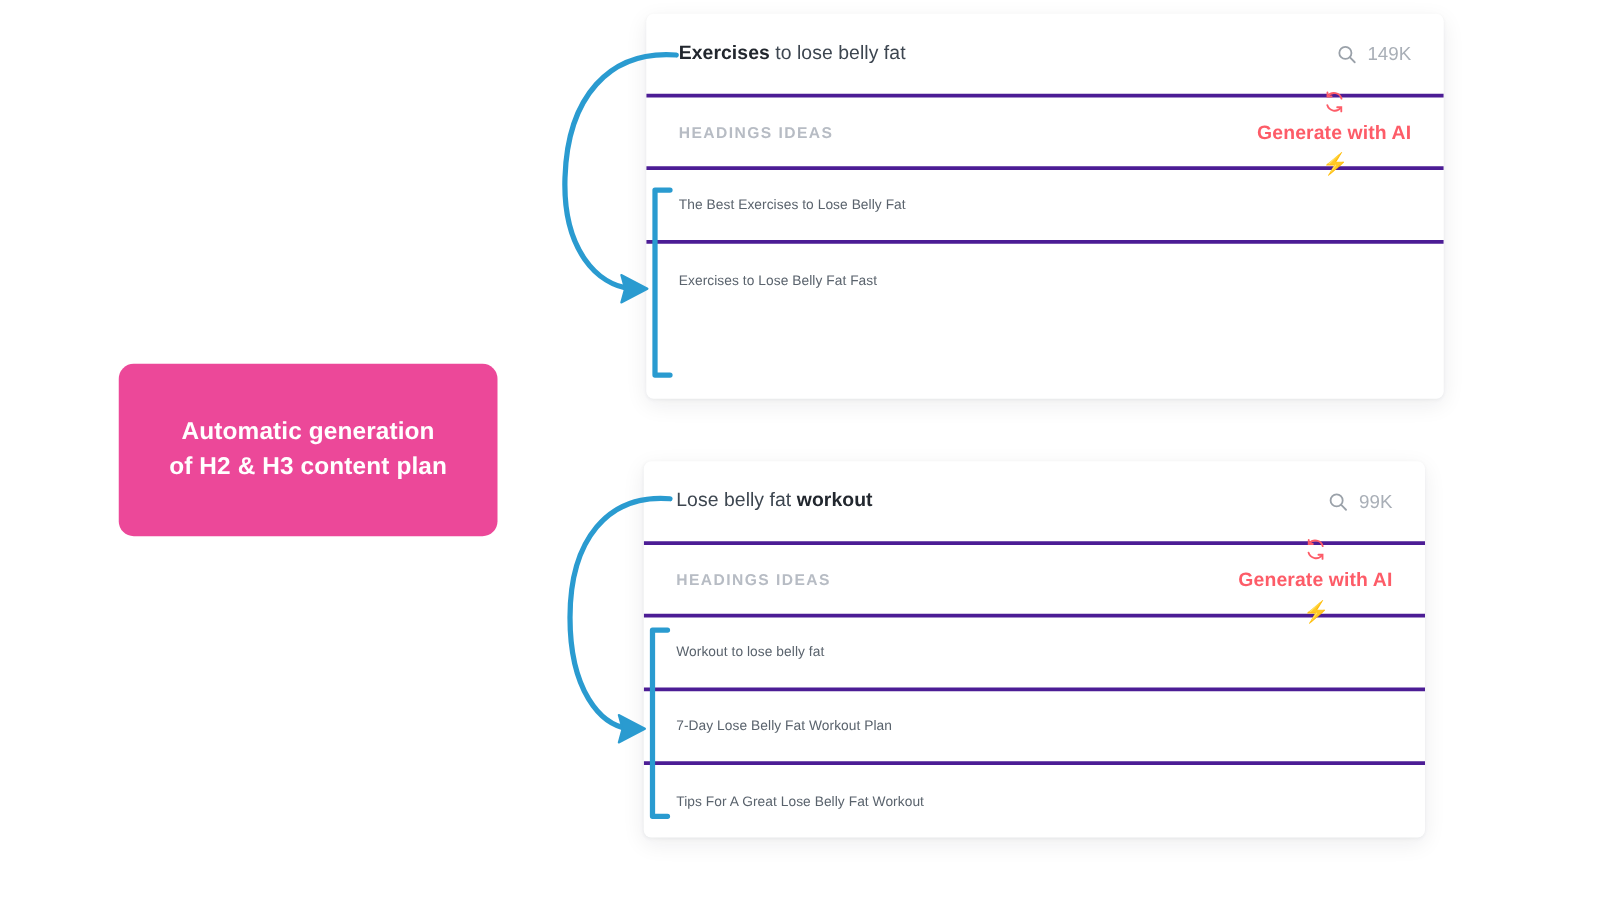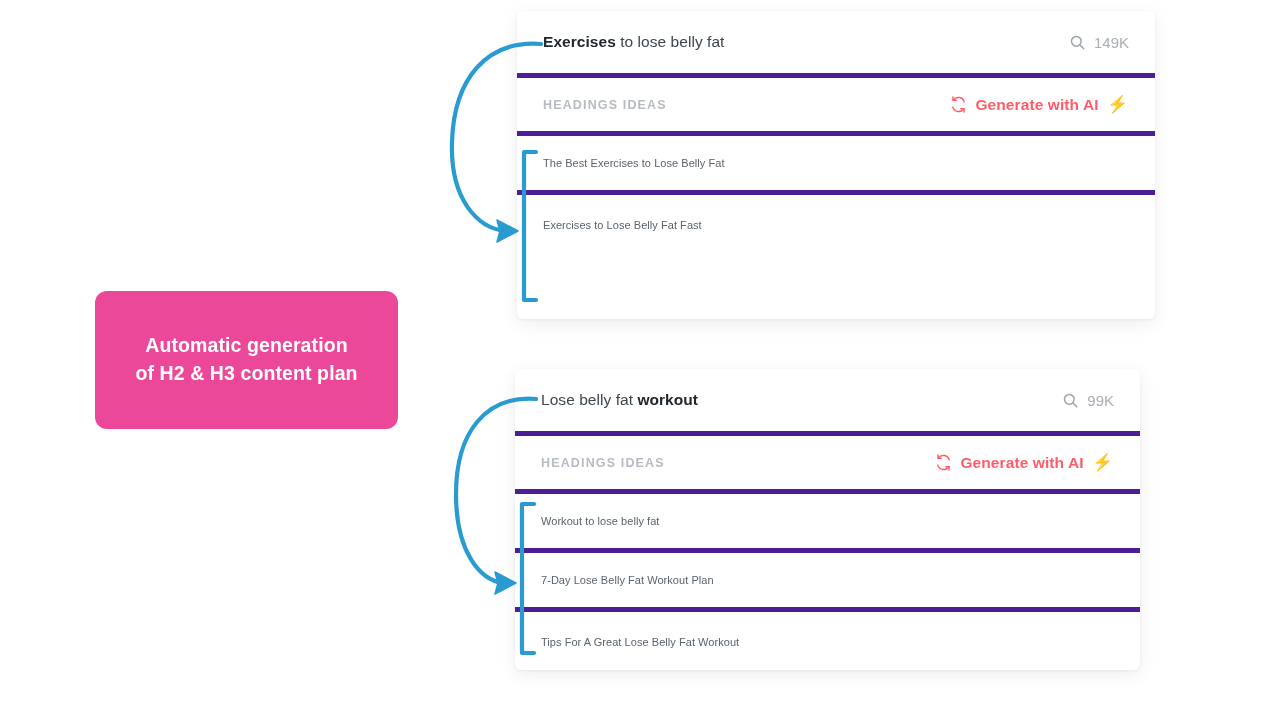--- a/index.html
+++ b/index.html
@@ -66,21 +66,21 @@
     width: 625px;
     height: 301px;
   }
 
   .row {
     box-sizing: border-box;
     display: flex;
     align-items: center;
     justify-content: space-between;
     padding: 0 26px;
-    border-bottom: 5px solid #4c1d95;
+    border-bottom: 3px solid #4c1d95;
   }
   .row:last-child { border-bottom: none; }
 
   .row-keyword { height: 67px; }
   .row-section { height: 58px; }
   .row-idea   { height: 59px; }
 
   .keyword-text {
     font-size: 15.5px;
     color: #3d4650;
@@ -107,20 +107,21 @@
   .gen-ai {
     display: flex;
     align-items: center;
     gap: 7px;
     color: #fd5c68;
     font-size: 15.5px;
     font-weight: bold;
     letter-spacing: 0.1px;
     cursor: pointer;
     user-select: none;
+    flex-direction: column;
   }
   .gen-ai svg { display: block; }
   .bolt {
     color: #15181d;
     font-size: 17px;
     line-height: 1;
     margin-left: 2px;
   }
 
   .idea-text {

